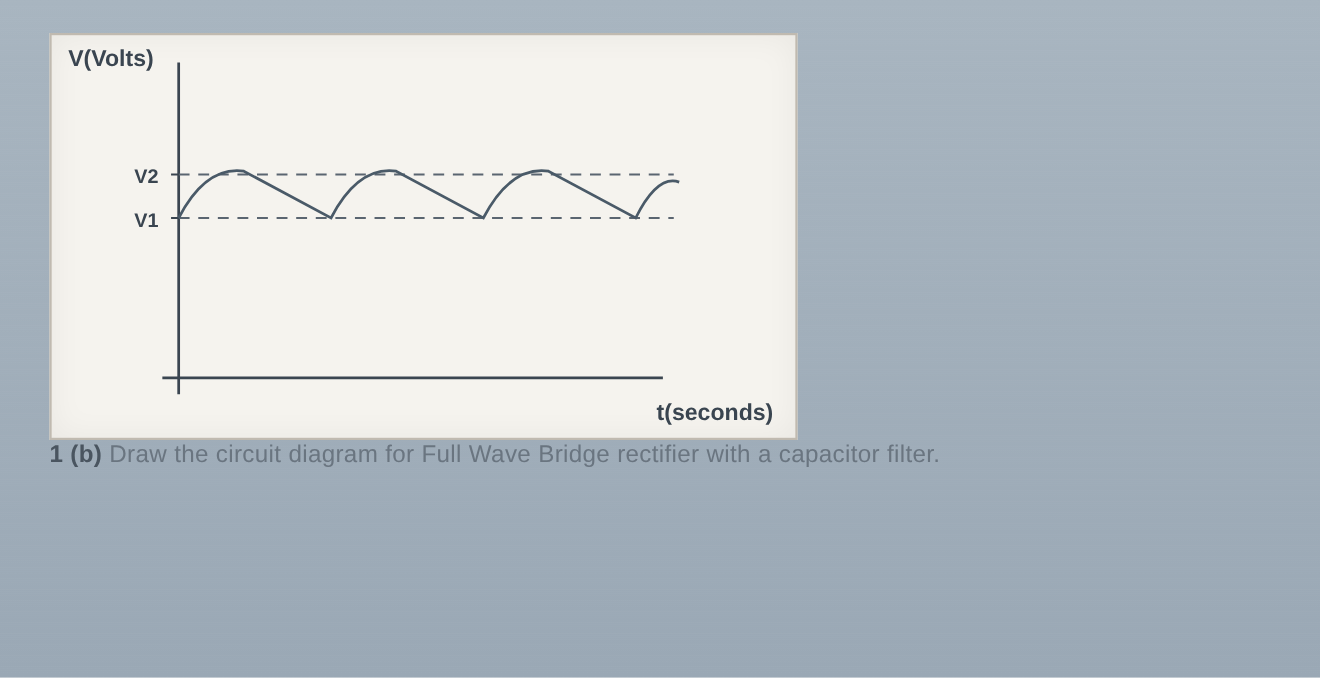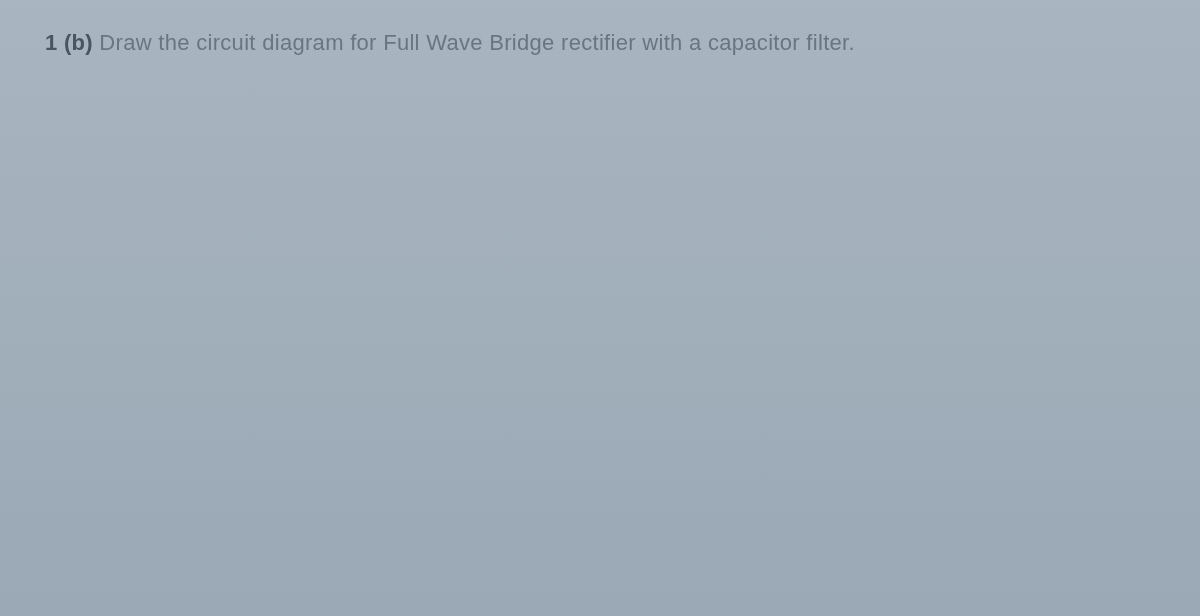--- a/index.html
+++ b/index.html
@@ -105,18 +105,50 @@
     }
   </style>
 </head>
 <body>
 
 <div class="paper-texture"></div>
 
 <div class="content">
 
 
+  <div class="chart-container">
+    <div class="y-axis-label">V(Volts)</div>
+    <div class="tick-label-v2">V2</div>
+    <div class="tick-label-v1">V1</div>
+    <div class="x-axis-label">t(seconds)</div>
+
+    <svg class="waveform-svg" viewBox="0 0 680 370">
+
+      <line x1="115" y1="25" x2="115" y2="330" stroke="#3a4550" stroke-width="2.5"></line>
+
+      <line x1="100" y1="315" x2="560" y2="315" stroke="#3a4550" stroke-width="2.5"></line>
+
+      <line x1="108" y1="322" x2="122" y2="308" stroke="#3a4550" stroke-width="0"></line>
+
+      <line x1="115" y1="128" x2="570" y2="128" stroke="#5a6570" stroke-width="2" stroke-dasharray="10,8"></line>
+
+      <line x1="115" y1="168" x2="570" y2="168" stroke="#5a6570" stroke-width="2" stroke-dasharray="10,8"></line>
+
+      <line x1="108" y1="128" x2="115" y2="128" stroke="#3a4550" stroke-width="2"></line>
+
+      <line x1="108" y1="168" x2="115" y2="168" stroke="#3a4550" stroke-width="2"></line>
+
+      <path d="M 115 168 
+               Q 140 120, 175 125 
+               L 255 168
+               Q 280 120, 315 125
+               L 395 168
+               Q 420 120, 455 125
+               L 535 168
+               Q 555 128, 575 135" fill="none" stroke="#4a5a68" stroke-width="2.5"></path>
+    </svg>
+  </div>
 
   <div class="question-b">
     <span class="bold-prefix">1 (b)</span><span class="body-text"> Draw the circuit diagram for Full Wave Bridge rectifier with a capacitor filter.</span>
   </div>
 
 </div>
 
 </body></html>

